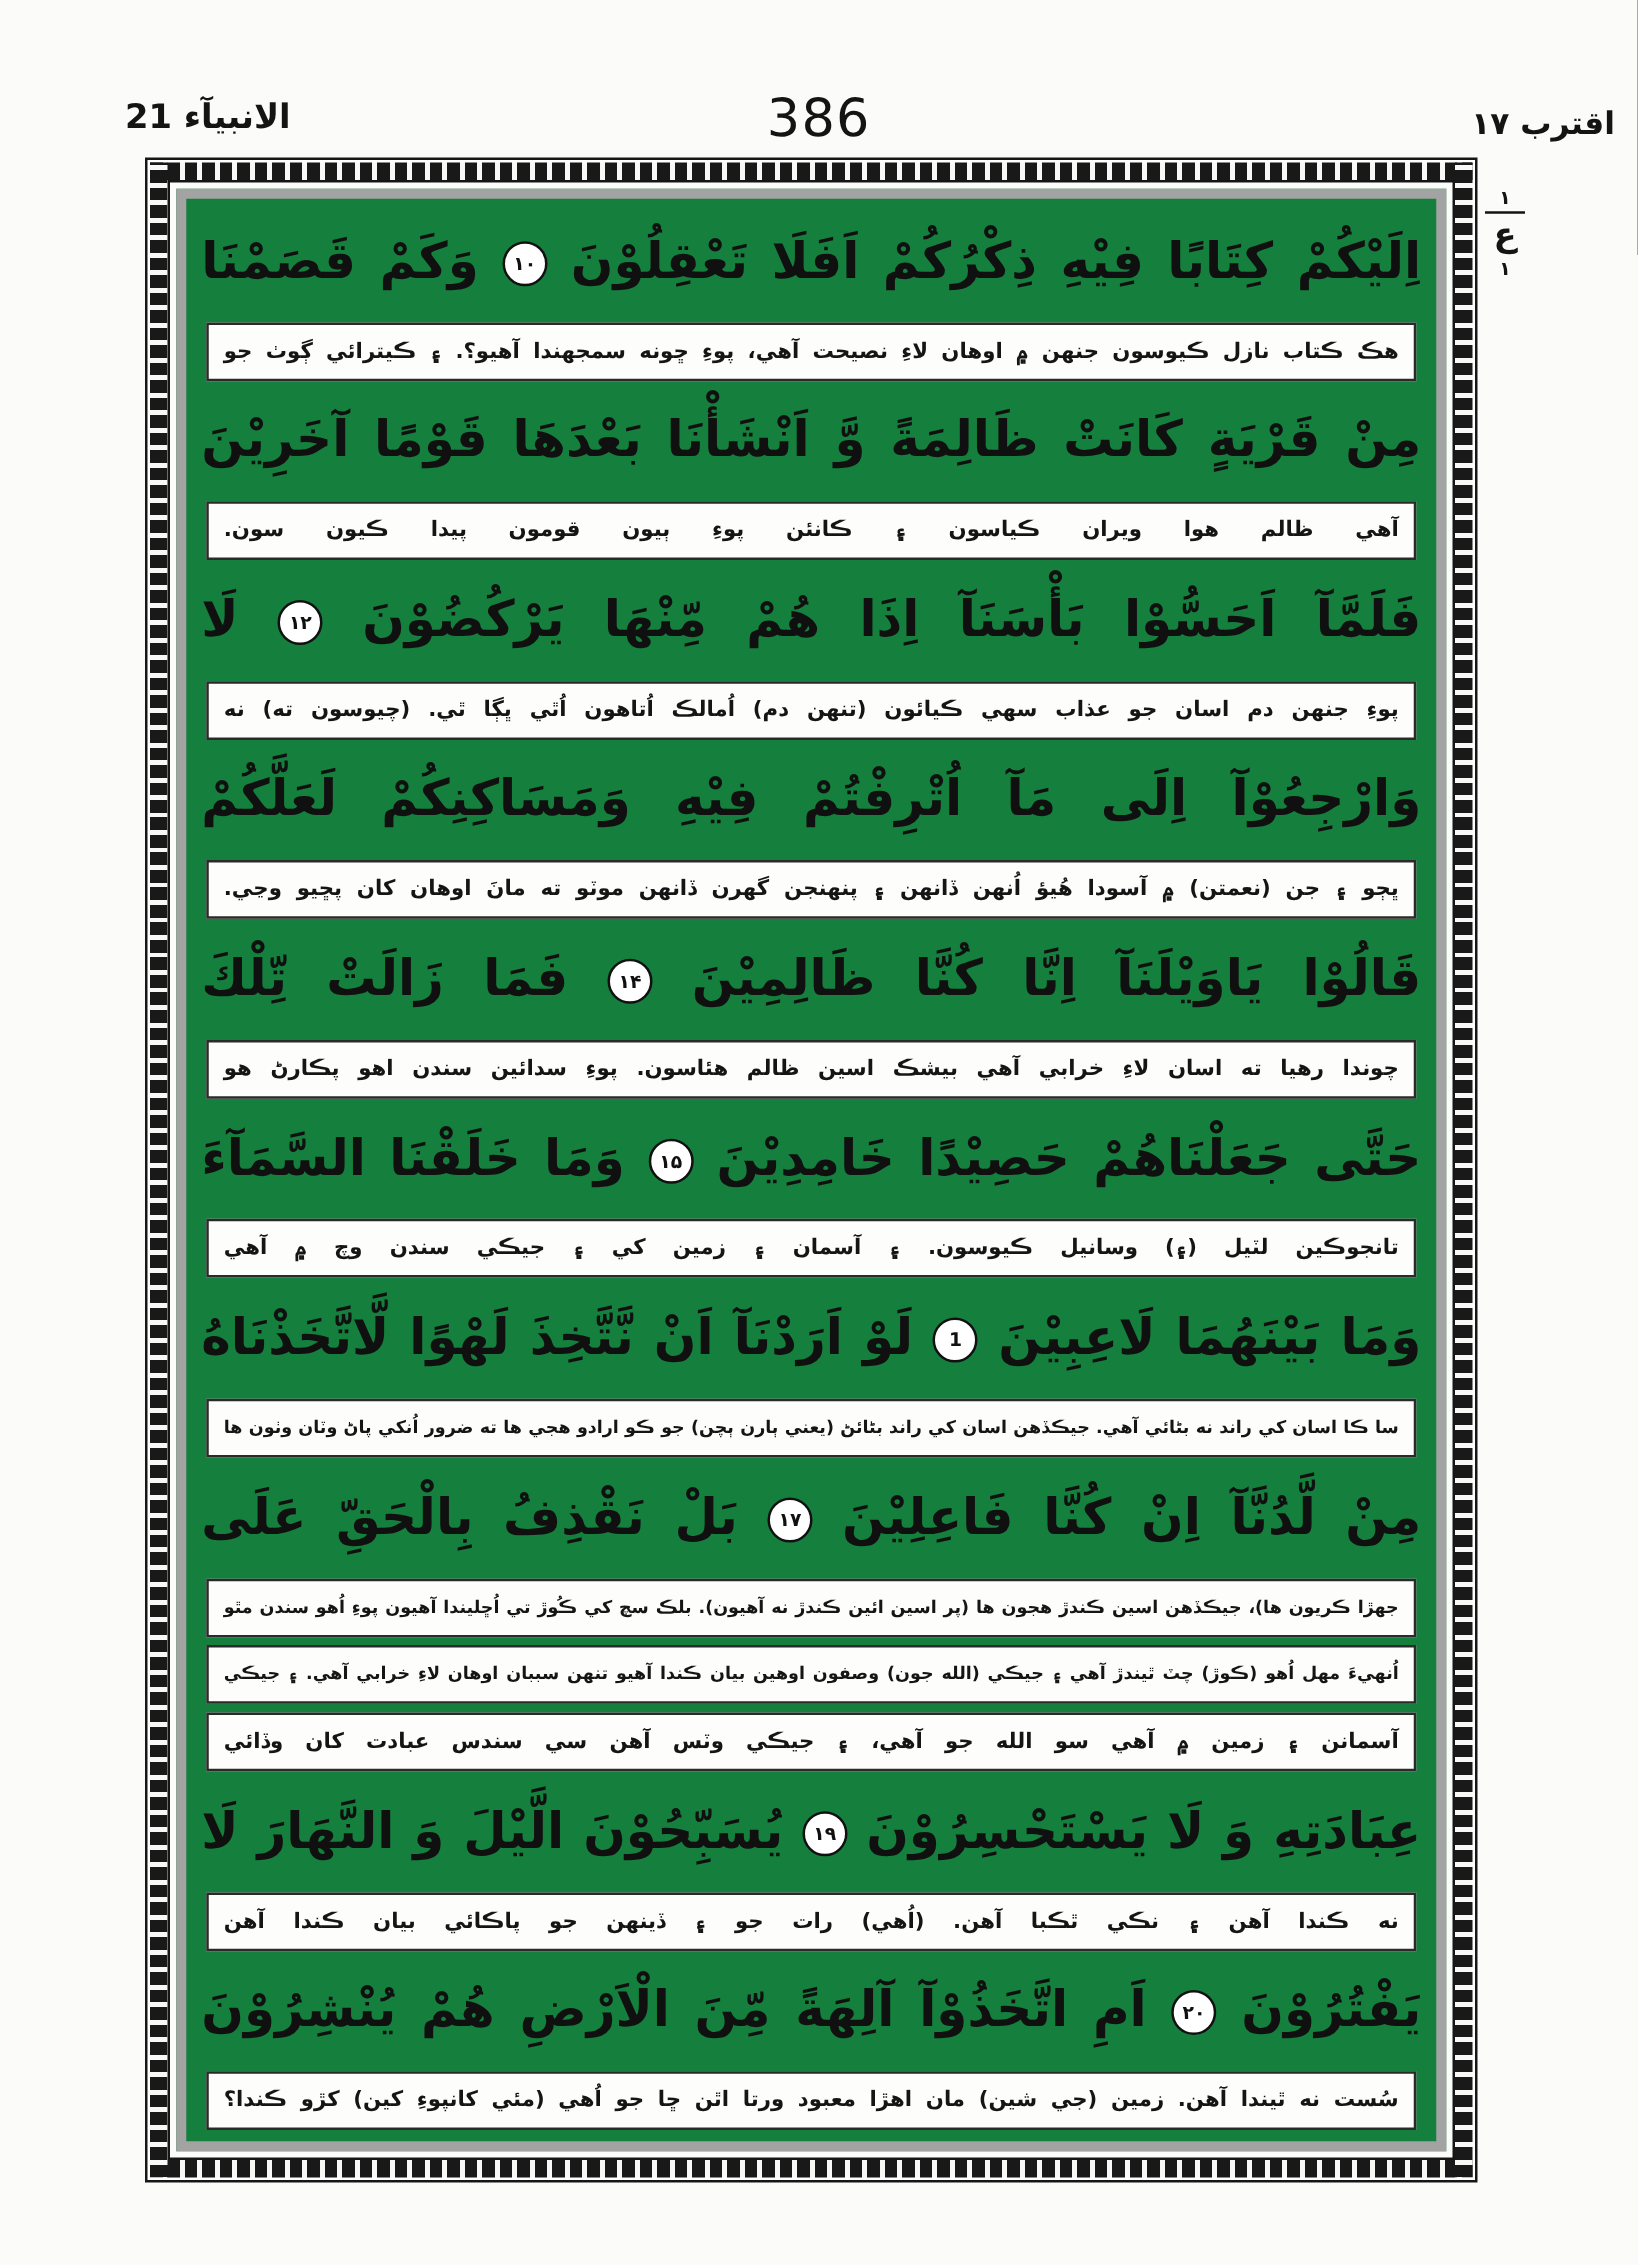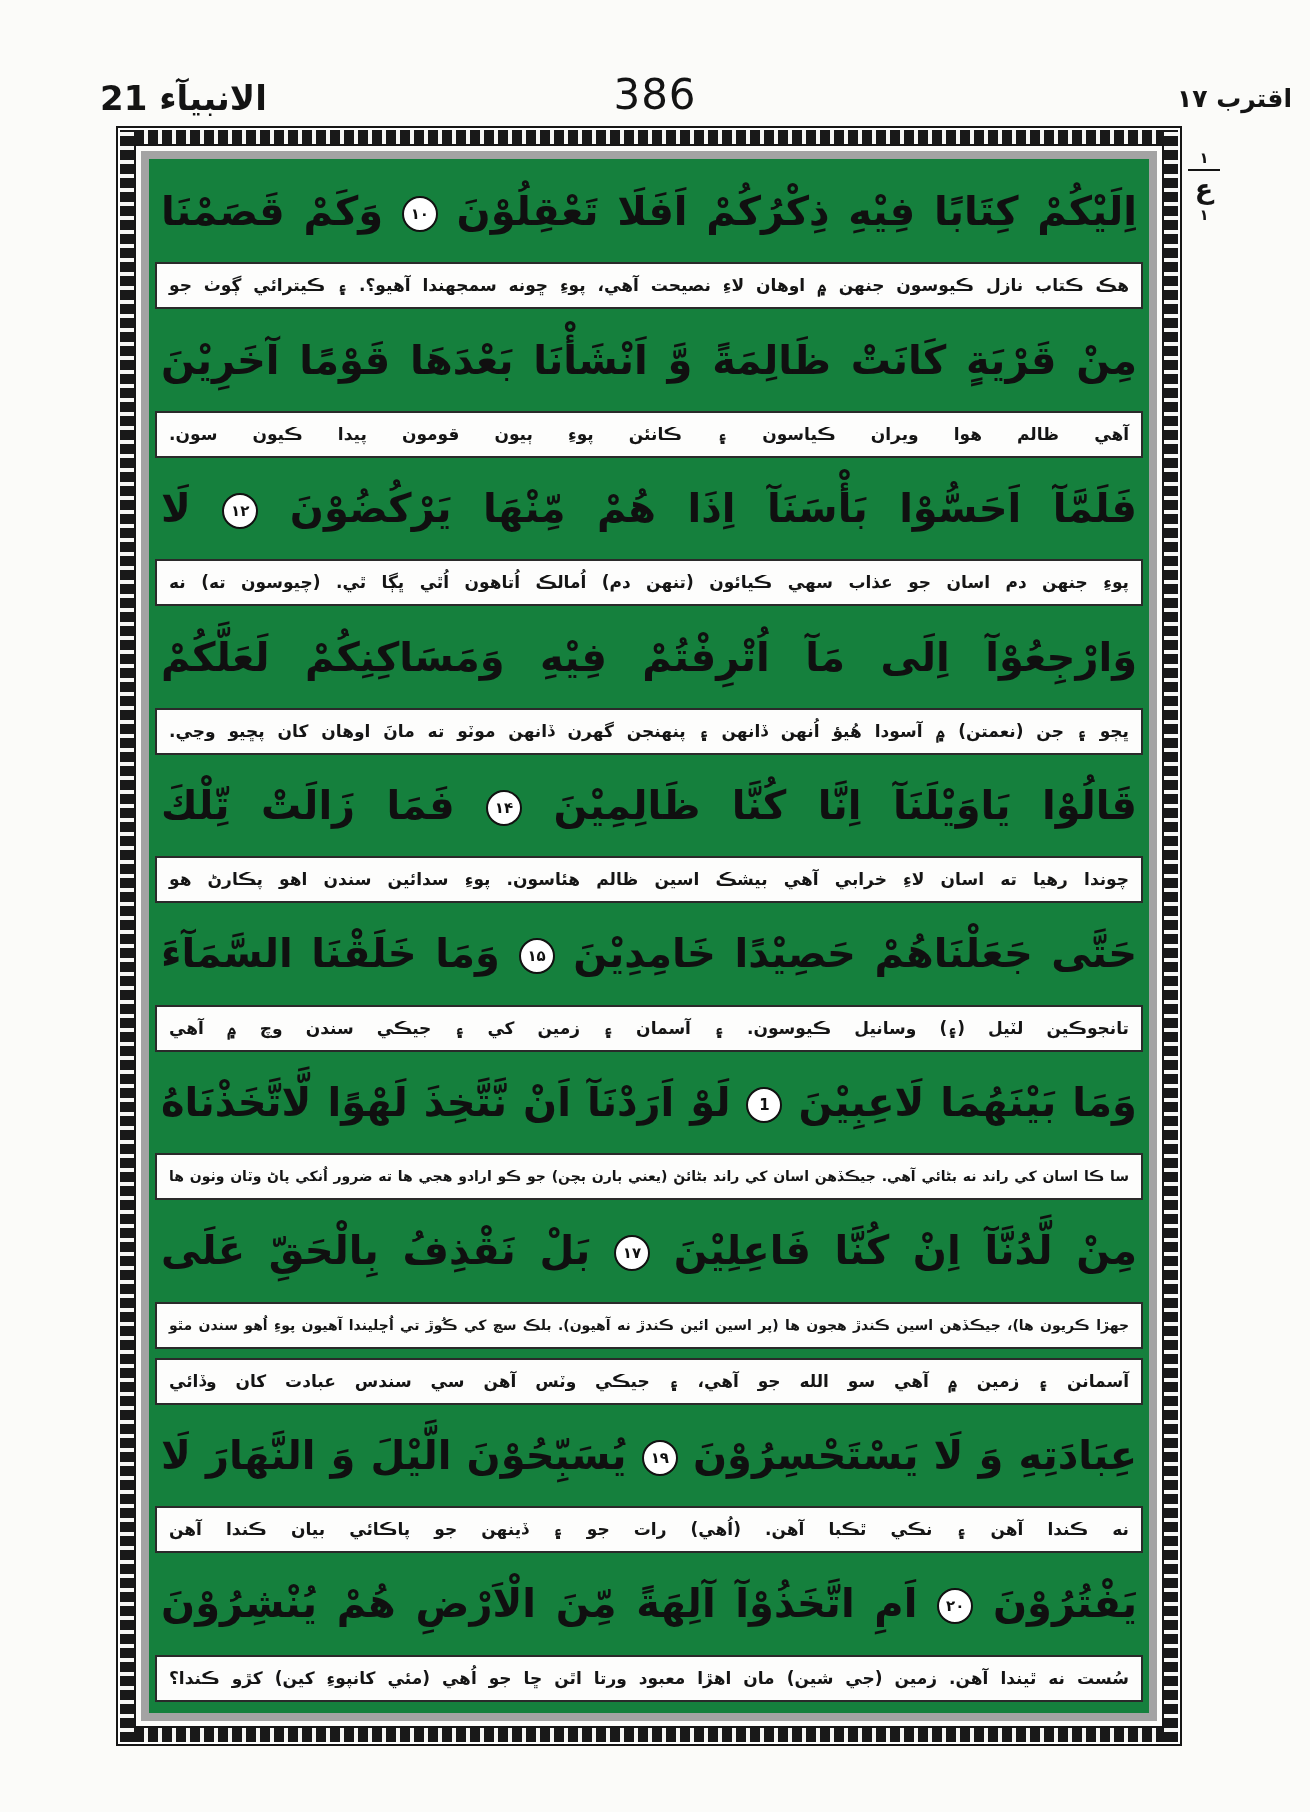--- a/index.html
+++ b/index.html
@@ -4,21 +4,21 @@
 <style>
   html,body{margin:0;padding:0;}
   body{
     width:1310px;height:1812px;position:relative;
     background:#fbfbf9;
     font-family:"DejaVu Sans",sans-serif;
     color:#141414;overflow:hidden;
   }
   
   .hdr{position:absolute;font-weight:700;}
-  .hdr-surah{left:100px;top:78px;font-size:34px;direction:rtl;}
+  .hdr-surah{left:100px;top:78px;font-size:27px;direction:rtl;}
   .hdr-page{left:50%;top:70px;transform:translateX(-50%);font-size:42px;font-weight:400;letter-spacing:1px;}
   .hdr-juz{right:18px;top:84px;font-size:25px;direction:rtl;margin-left:27px;}
   
   .frame{
     position:absolute;left:116px;top:126px;width:1066px;height:1620px;
     box-sizing:border-box;border:2px solid #161616;background:#fff;
   }
   .edge{position:absolute;}
   .edge-h{left:2px;right:2px;height:14px;
     background:repeating-linear-gradient(90deg,#191919 0 10px,#f8f8f6 10px 14px);}
@@ -39,21 +39,21 @@
   
   .row{direction:rtl;overflow:hidden;}
   .row.ar{
     height:83px;line-height:83px;font-size:40px;font-weight:700;
     text-align:justify;text-align-last:justify;color:#101010;
     padding:0 6px;
   }
   .row.tr{
     height:47px;line-height:42px;font-size:17px;font-weight:700;
     background:#fdfdfc;border:2px solid #2a2a2a;box-sizing:border-box;
-    margin:0 0;padding:0 12px;
+    margin:0 10px;padding:0 12px;
     text-align:justify;text-align-last:justify;color:#151515;
   }
   .row.tr.small{font-size:14px;}
   .ayah{
     display:inline-flex;align-items:center;justify-content:center;
     width:36px;height:36px;border:2.5px solid #111;border-radius:50%;
     font-size:15px;line-height:36px;vertical-align:middle;
     background:#fff;box-sizing:border-box;font-weight:700;
   }
   
@@ -93,20 +93,21 @@
         <div class="row ar"><span>وَارْجِعُوْآ اِلَى مَآ اُتْرِفْتُمْ فِيْهِ وَمَسَاكِنِكُمْ لَعَلَّكُمْ تُسْئَلُوْنَ</span>  </div>
         <div class="row tr">ڀڄو ۽ جن (نعمتن) ۾ آسودا هُيؤ اُنهن ڏانهن ۽ پنهنجن گهرن ڏانهن موٽو ته مانَ اوهان کان پڇيو وڃي.</div>
         <div class="row ar"><span>قَالُوْا يَاوَيْلَنَآ اِنَّا كُنَّا ظَالِمِيْنَ</span> <span class="ayah">۱۴</span> <span>فَمَا زَالَتْ تِّلْكَ دَعْوَاهُمْ</span> </div>
         <div class="row tr">چوندا رهيا ته اسان لاءِ خرابي آهي بيشڪ اسين ظالم هئاسون. پوءِ سدائين سندن اهو پڪارڻ هو</div>
         <div class="row ar"><span>حَتَّى جَعَلْنَاهُمْ حَصِيْدًا خَامِدِيْنَ</span> <span class="ayah">۱۵</span> <span>وَمَا خَلَقْنَا السَّمَآءَ وَالْاَرْضَ</span> </div>
         <div class="row tr">تانجوڪين لٽيل (۽) وسانيل ڪيوسون. ۽ آسمان ۽ زمين کي ۽ جيڪي سندن وچ ۾ آهي</div>
         <div class="row ar"><span>وَمَا بَيْنَهُمَا لَاعِبِيْنَ</span> <span class="ayah">1</span> <span>لَوْ اَرَدْنَآ اَنْ نَّتَّخِذَ لَهْوًا لَّاتَّخَذْنَاهُ</span> </div>
         <div class="row tr small">سا ڪا اسان کي راند نه بڻائي آهي. جيڪڏهن اسان کي راند بڻائڻ (يعني ٻارن ٻچن) جو ڪو ارادو هجي ها ته ضرور اُنکي پاڻ وٽان وٺون ها (يعني پاڻ</div>
         <div class="row ar"><span>مِنْ لَّدُنَّآ اِنْ كُنَّا فَاعِلِيْنَ</span> <span class="ayah">۱۷</span> <span>بَلْ نَقْذِفُ بِالْحَقِّ عَلَى الْبَاطِلِ</span> </div>
         <div class="row tr small">جهڙا ڪريون ها)، جيڪڏهن اسين ڪندڙ هجون ها (پر اسين ائين ڪندڙ نه آهيون). بلڪ سچ کي ڪُوڙ تي اُڇليندا آهيون پوءِ اُهو سندن مٿو ڀڃندو آهي پوءِ</div>
+        <div class="row tr small">اُنهيءَ مهل اُهو (ڪوڙ) چٽ ٿيندڙ آهي ۽ جيڪي (الله جون) وصفون اوهين بيان ڪندا آهيو تنهن سببان اوهان لاءِ خرابي آهي. ۽ جيڪي</div>
         <div class="row tr">آسمانن ۽ زمين ۾ آهي سو الله جو آهي، ۽ جيڪي وٽس آهن سي سندس عبادت کان وڏائي</div>
         <div class="row ar"><span>عِبَادَتِهِ وَ لَا يَسْتَحْسِرُوْنَ</span> <span class="ayah">۱۹</span> <span>يُسَبِّحُوْنَ الَّيْلَ وَ النَّهَارَ لَا</span> </div>
         <div class="row tr">نه ڪندا آهن ۽ نڪي ٿڪبا آهن. (اُهي) رات جو ۽ ڏينهن جو پاڪائي بيان ڪندا آهن</div>
         <div class="row ar"><span>يَفْتُرُوْنَ</span> <span class="ayah">۲۰</span> <span>اَمِ اتَّخَذُوْآ آلِهَةً مِّنَ الْاَرْضِ هُمْ يُنْشِرُوْنَ</span> <span class="ayah">۲۱</span> </div>
         <div class="row tr">سُست نه ٿيندا آهن. زمين (جي شين) مان اهڙا معبود ورتا اٿن ڇا جو اُهي (مئي کانپوءِ کين) کڙو ڪندا؟</div>
       </div>
   </div>
 </div>
 
 <div class="ruku">

